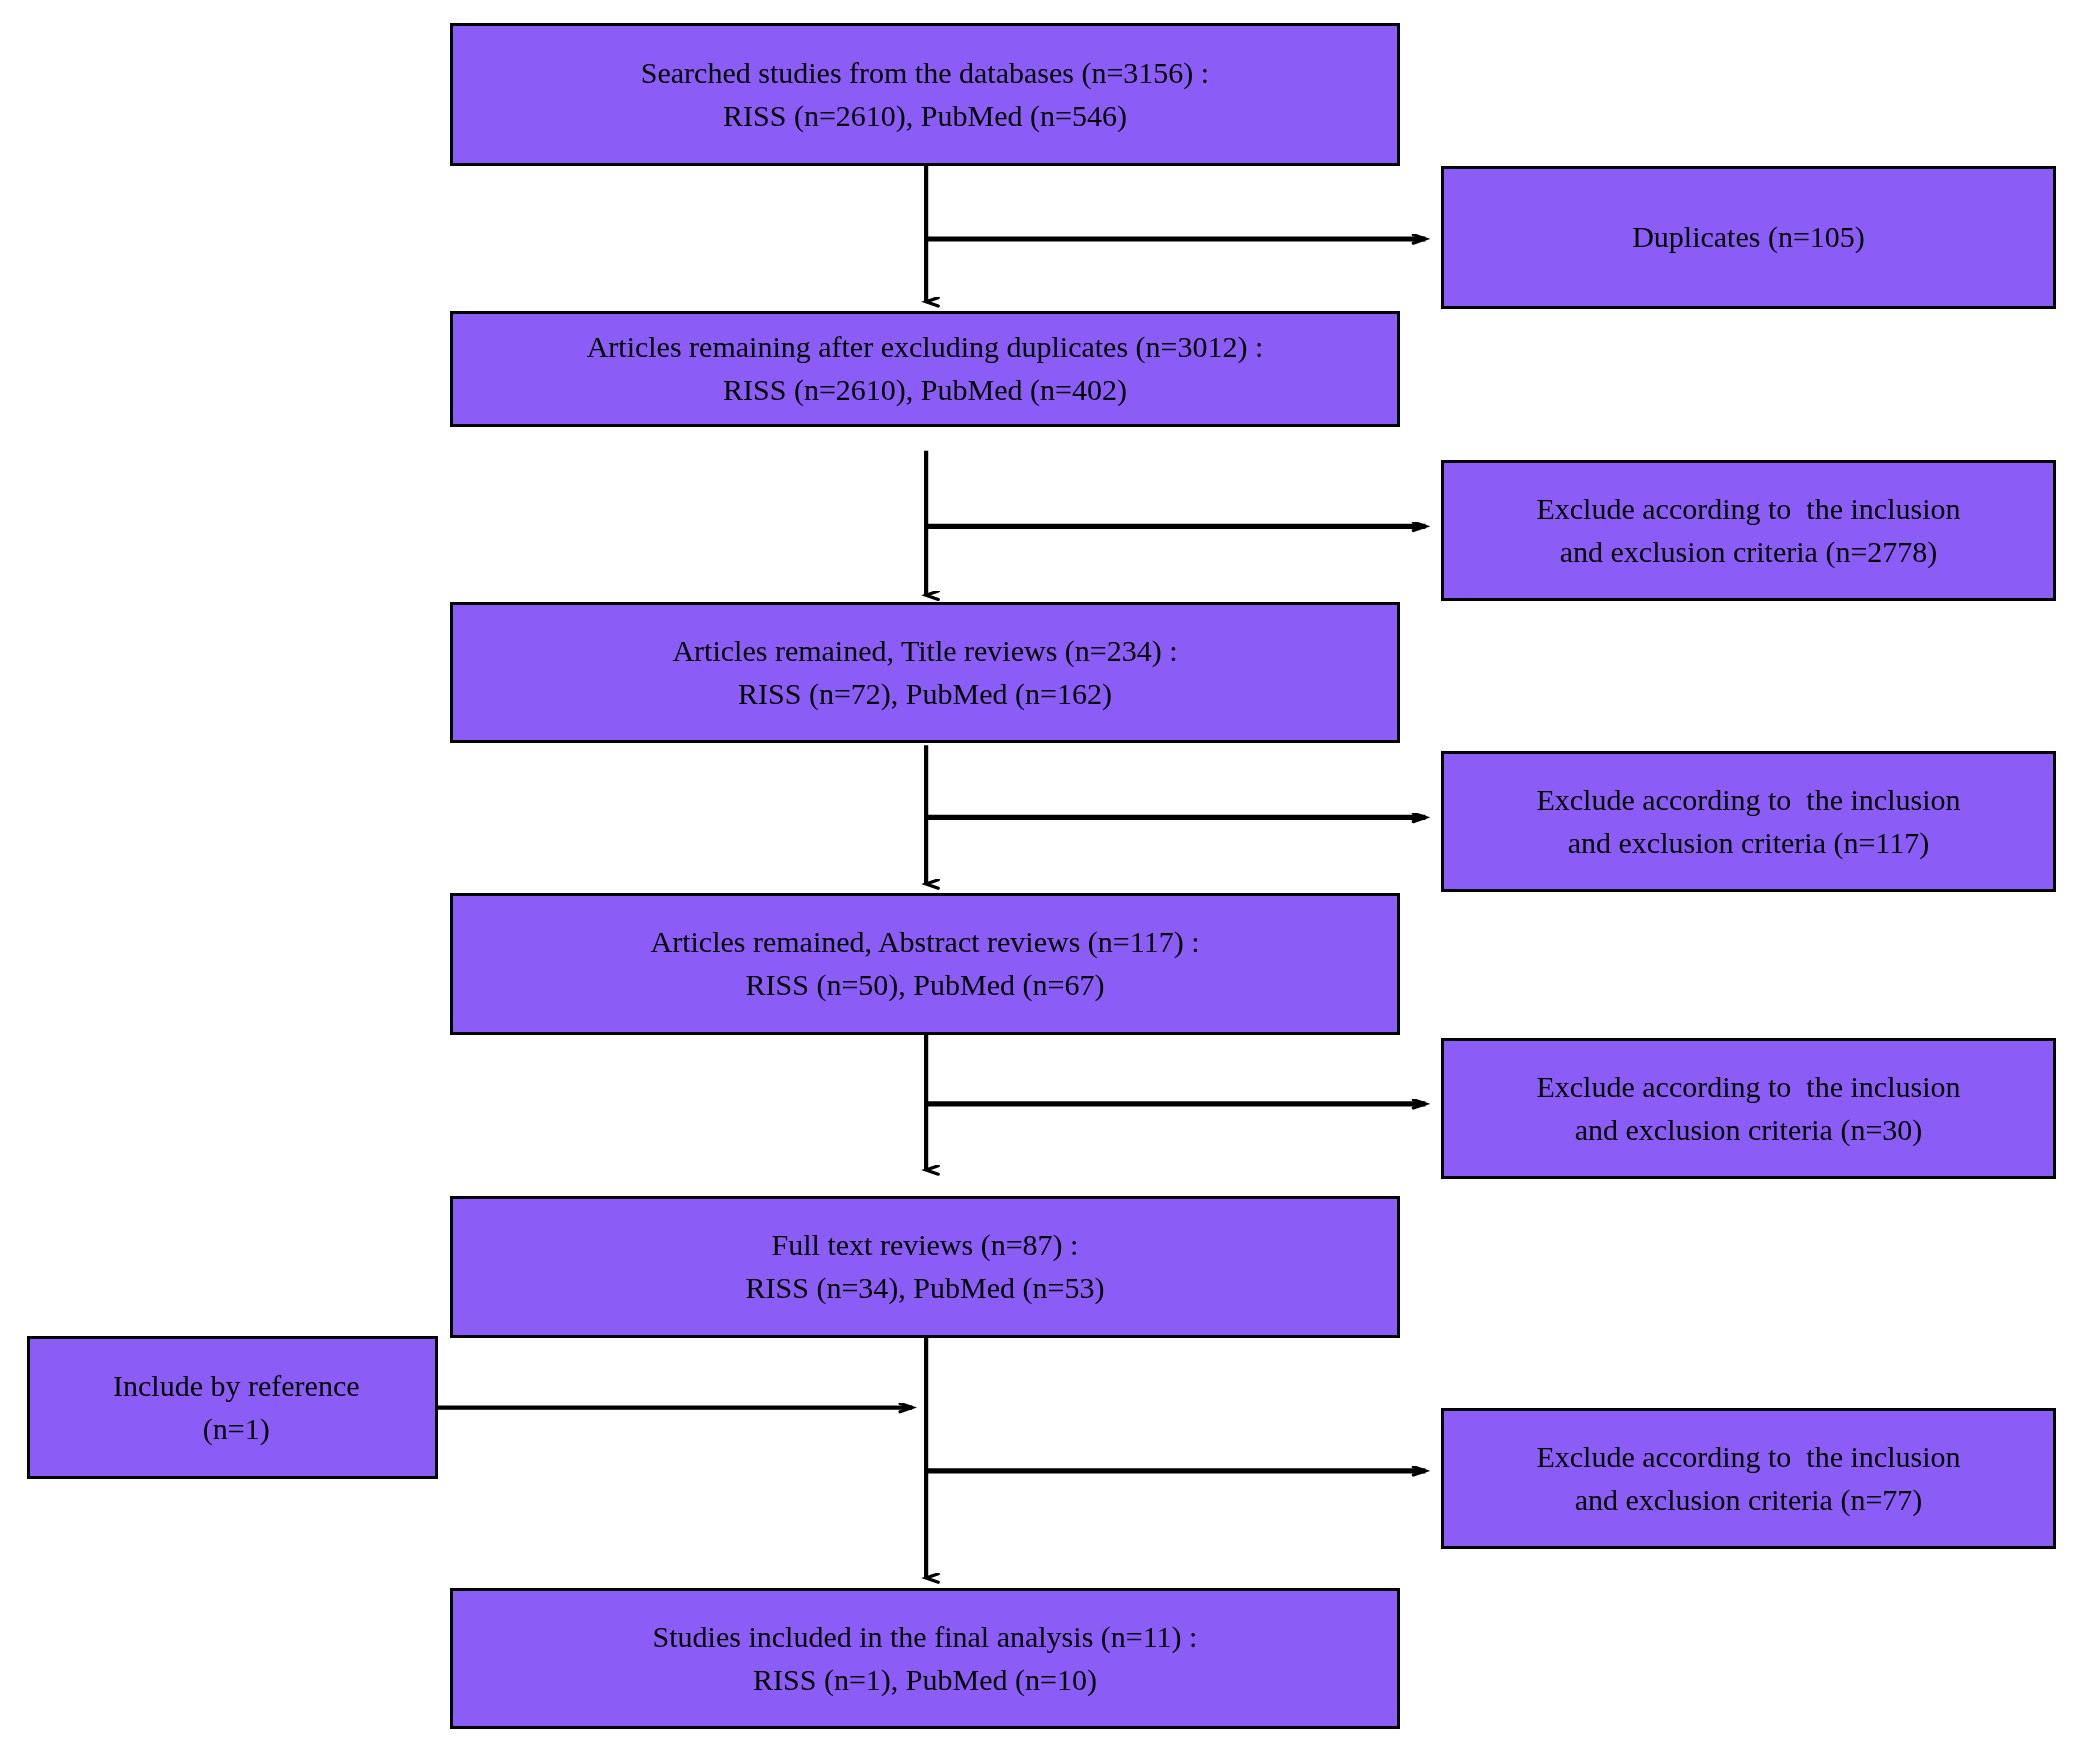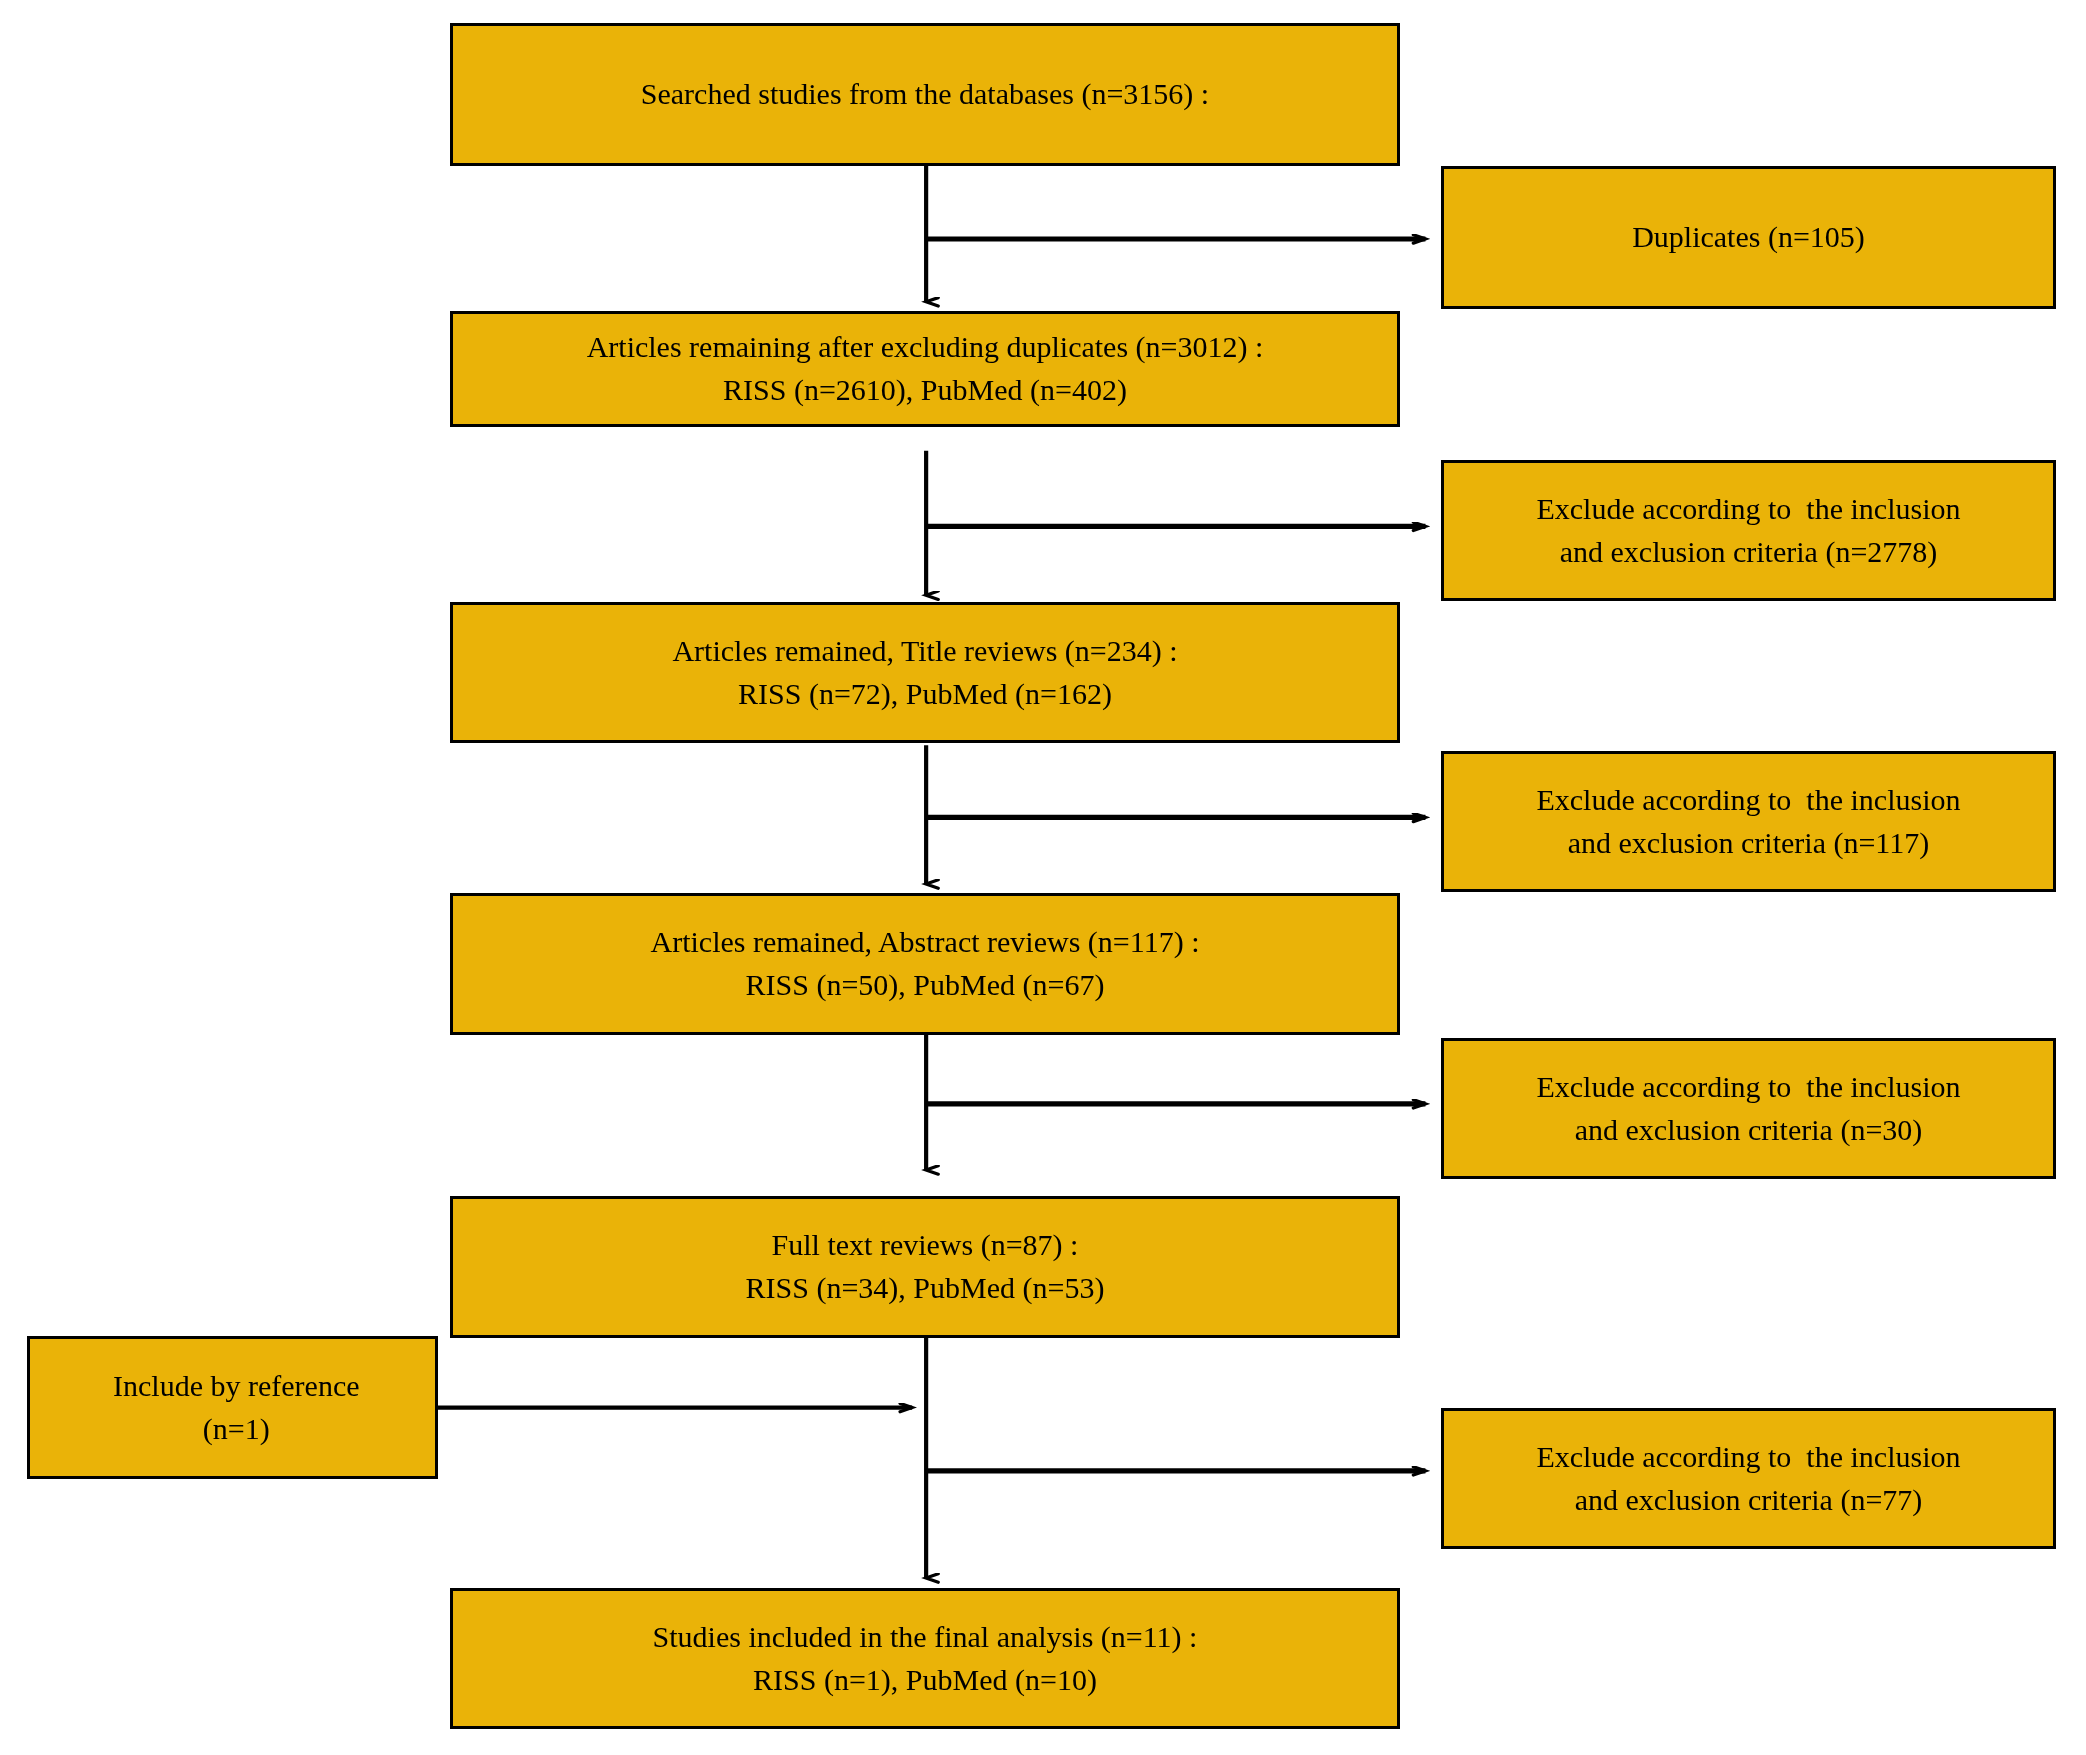--- a/index.html
+++ b/index.html
@@ -25,21 +25,21 @@
     top: 0;
     left: 0;
     width: 2087px;
     height: 1755px;
     pointer-events: none;
   }
   .node {
     position: absolute;
     box-sizing: border-box;
     border: 3.3px solid #000000;
-    background: #eab308;
+    background: #8b5cf6;
     display: flex;
     flex-direction: column;
     align-items: center;
     justify-content: center;
     text-align: center;
     line-height: 1.42;
     font-size: 30px;
     padding: 0 8.4px;
   }
   .node .ln {
@@ -96,20 +96,21 @@
     <g>
       <line x1="940" y1="3022" x2="1958" y2="3022" stroke="#000000" stroke-width="9" marker-end="url(#arrowright)"></line>
     </g>
     <g>
       <line x1="1988" y1="3158" x2="3060" y2="3158" stroke="#000000" stroke-width="11" marker-end="url(#arrowright)"></line>
     </g>
   </svg>
 
   <div class="node" style="left:450px; top:23px; width:950px; height:143px;">
     <span class="ln">Searched studies from the databases (n=3156) :</span>
+    <span class="ln">RISS (n=2610), PubMed (n=546)</span>
   </div>
 
   <div class="node" style="left:450px; top:311px; width:950px; height:116px;">
     <span class="ln">Articles remaining after excluding duplicates (n=3012) :</span>
     <span class="ln">RISS (n=2610), PubMed (n=402)</span>
   </div>
 
   <div class="node" style="left:450px; top:602px; width:950px; height:141px;">
     <span class="ln">Articles remained, Title reviews (n=234) :</span>
     <span class="ln">RISS (n=72), PubMed (n=162)</span>

